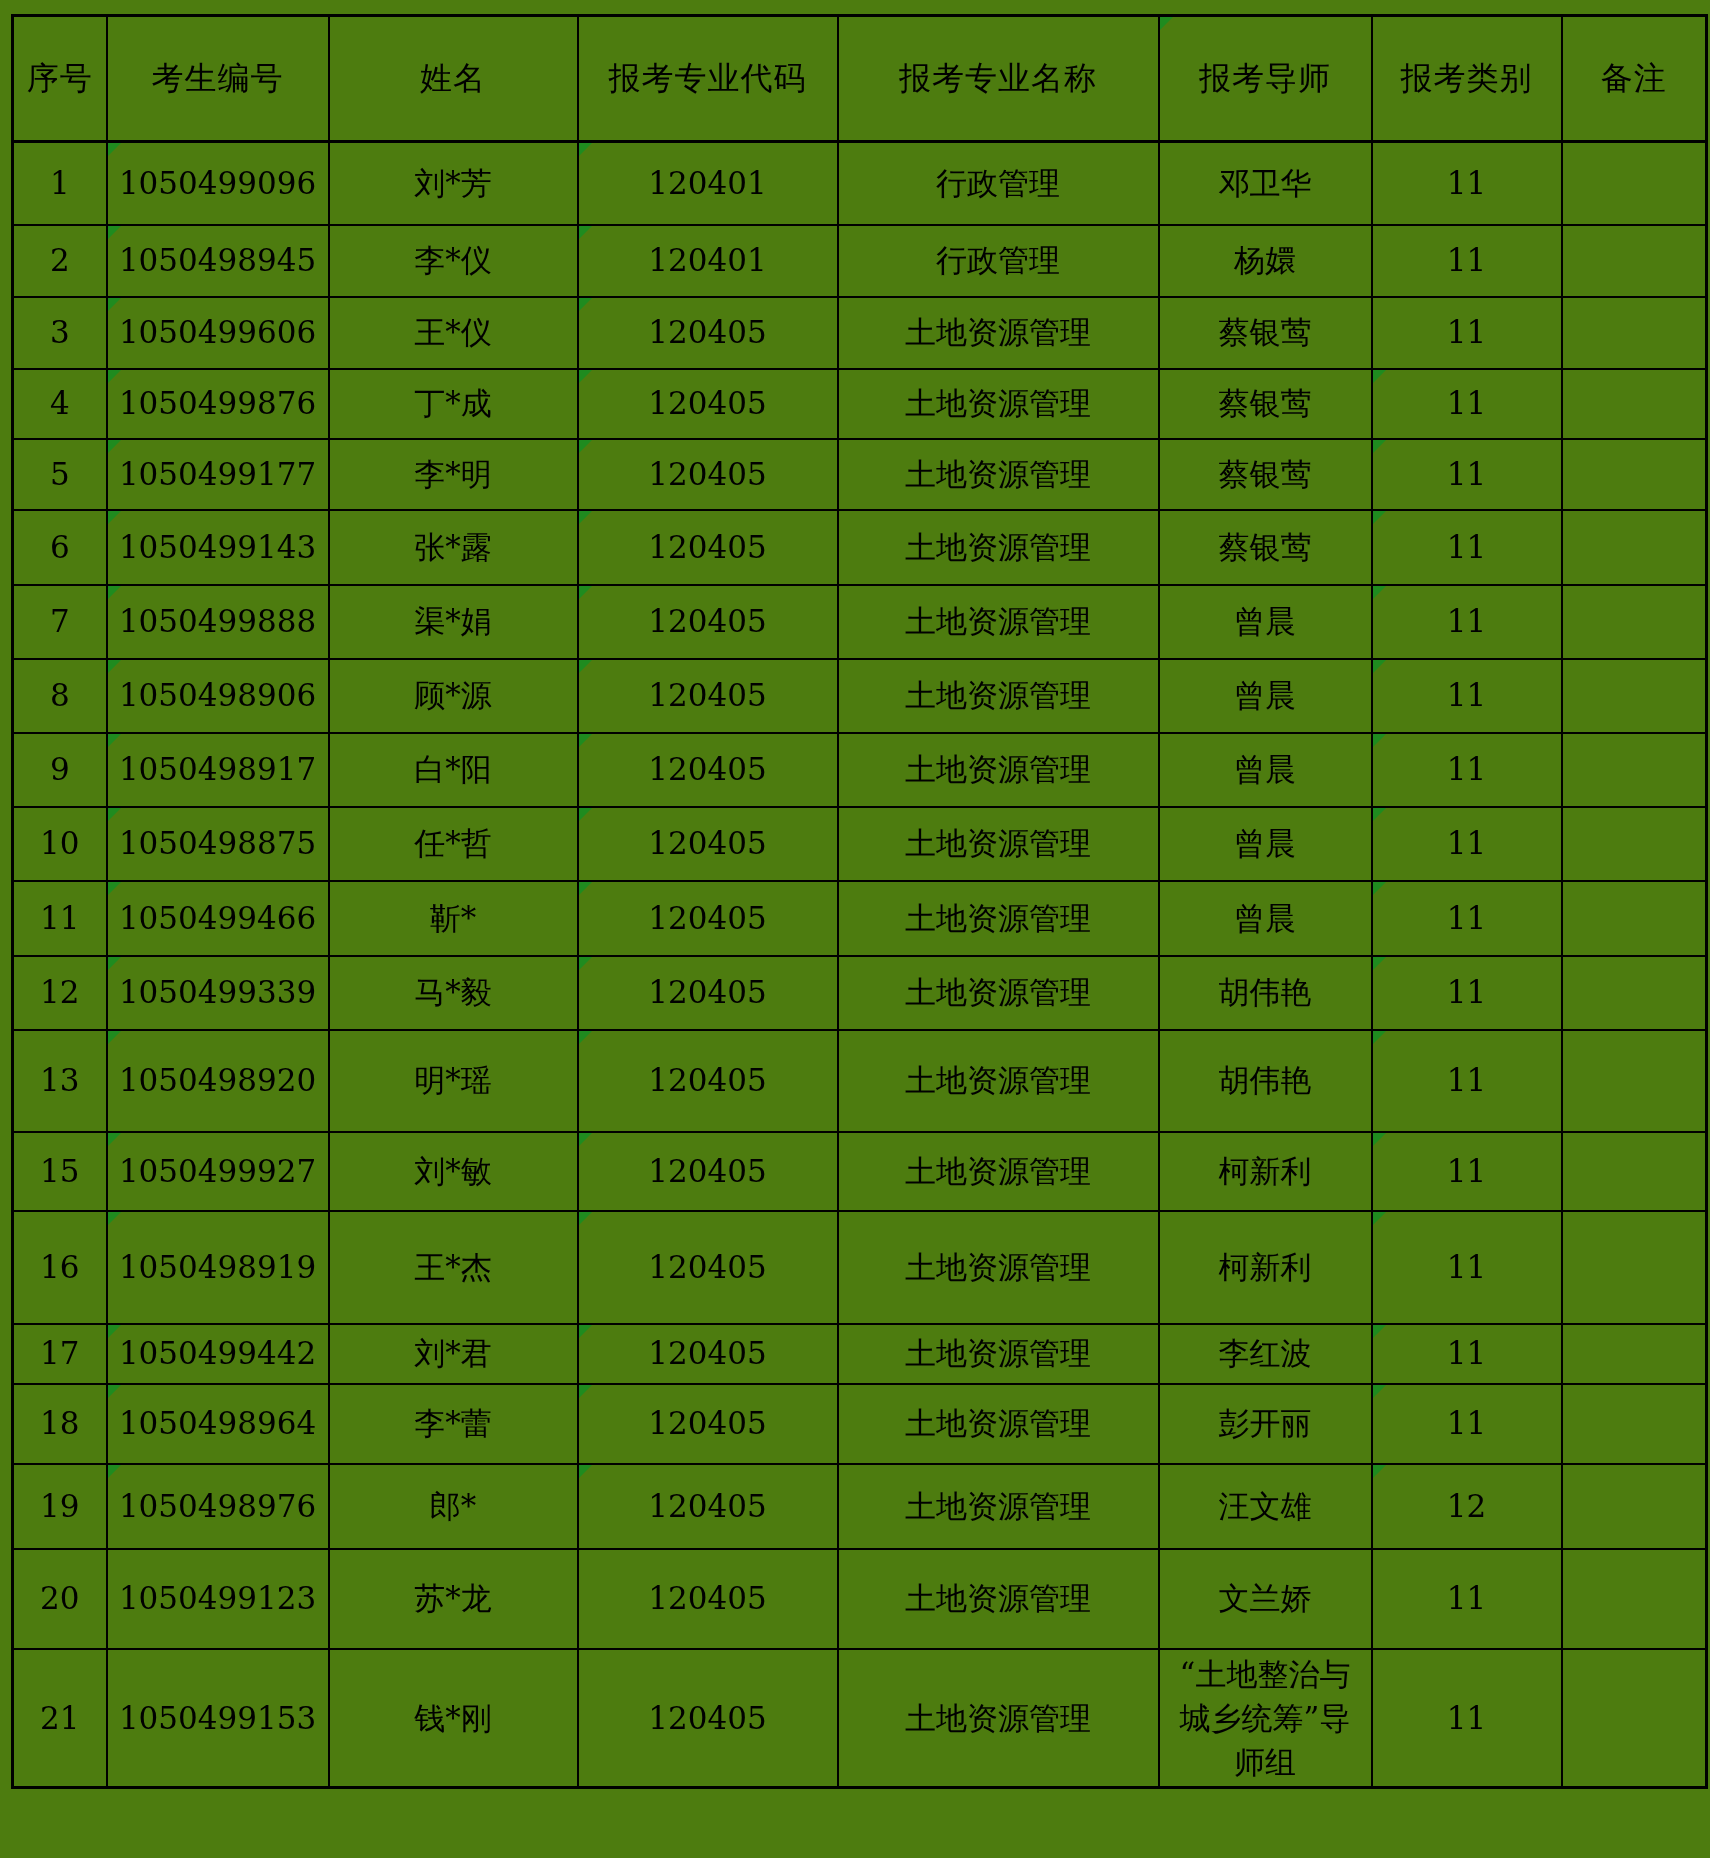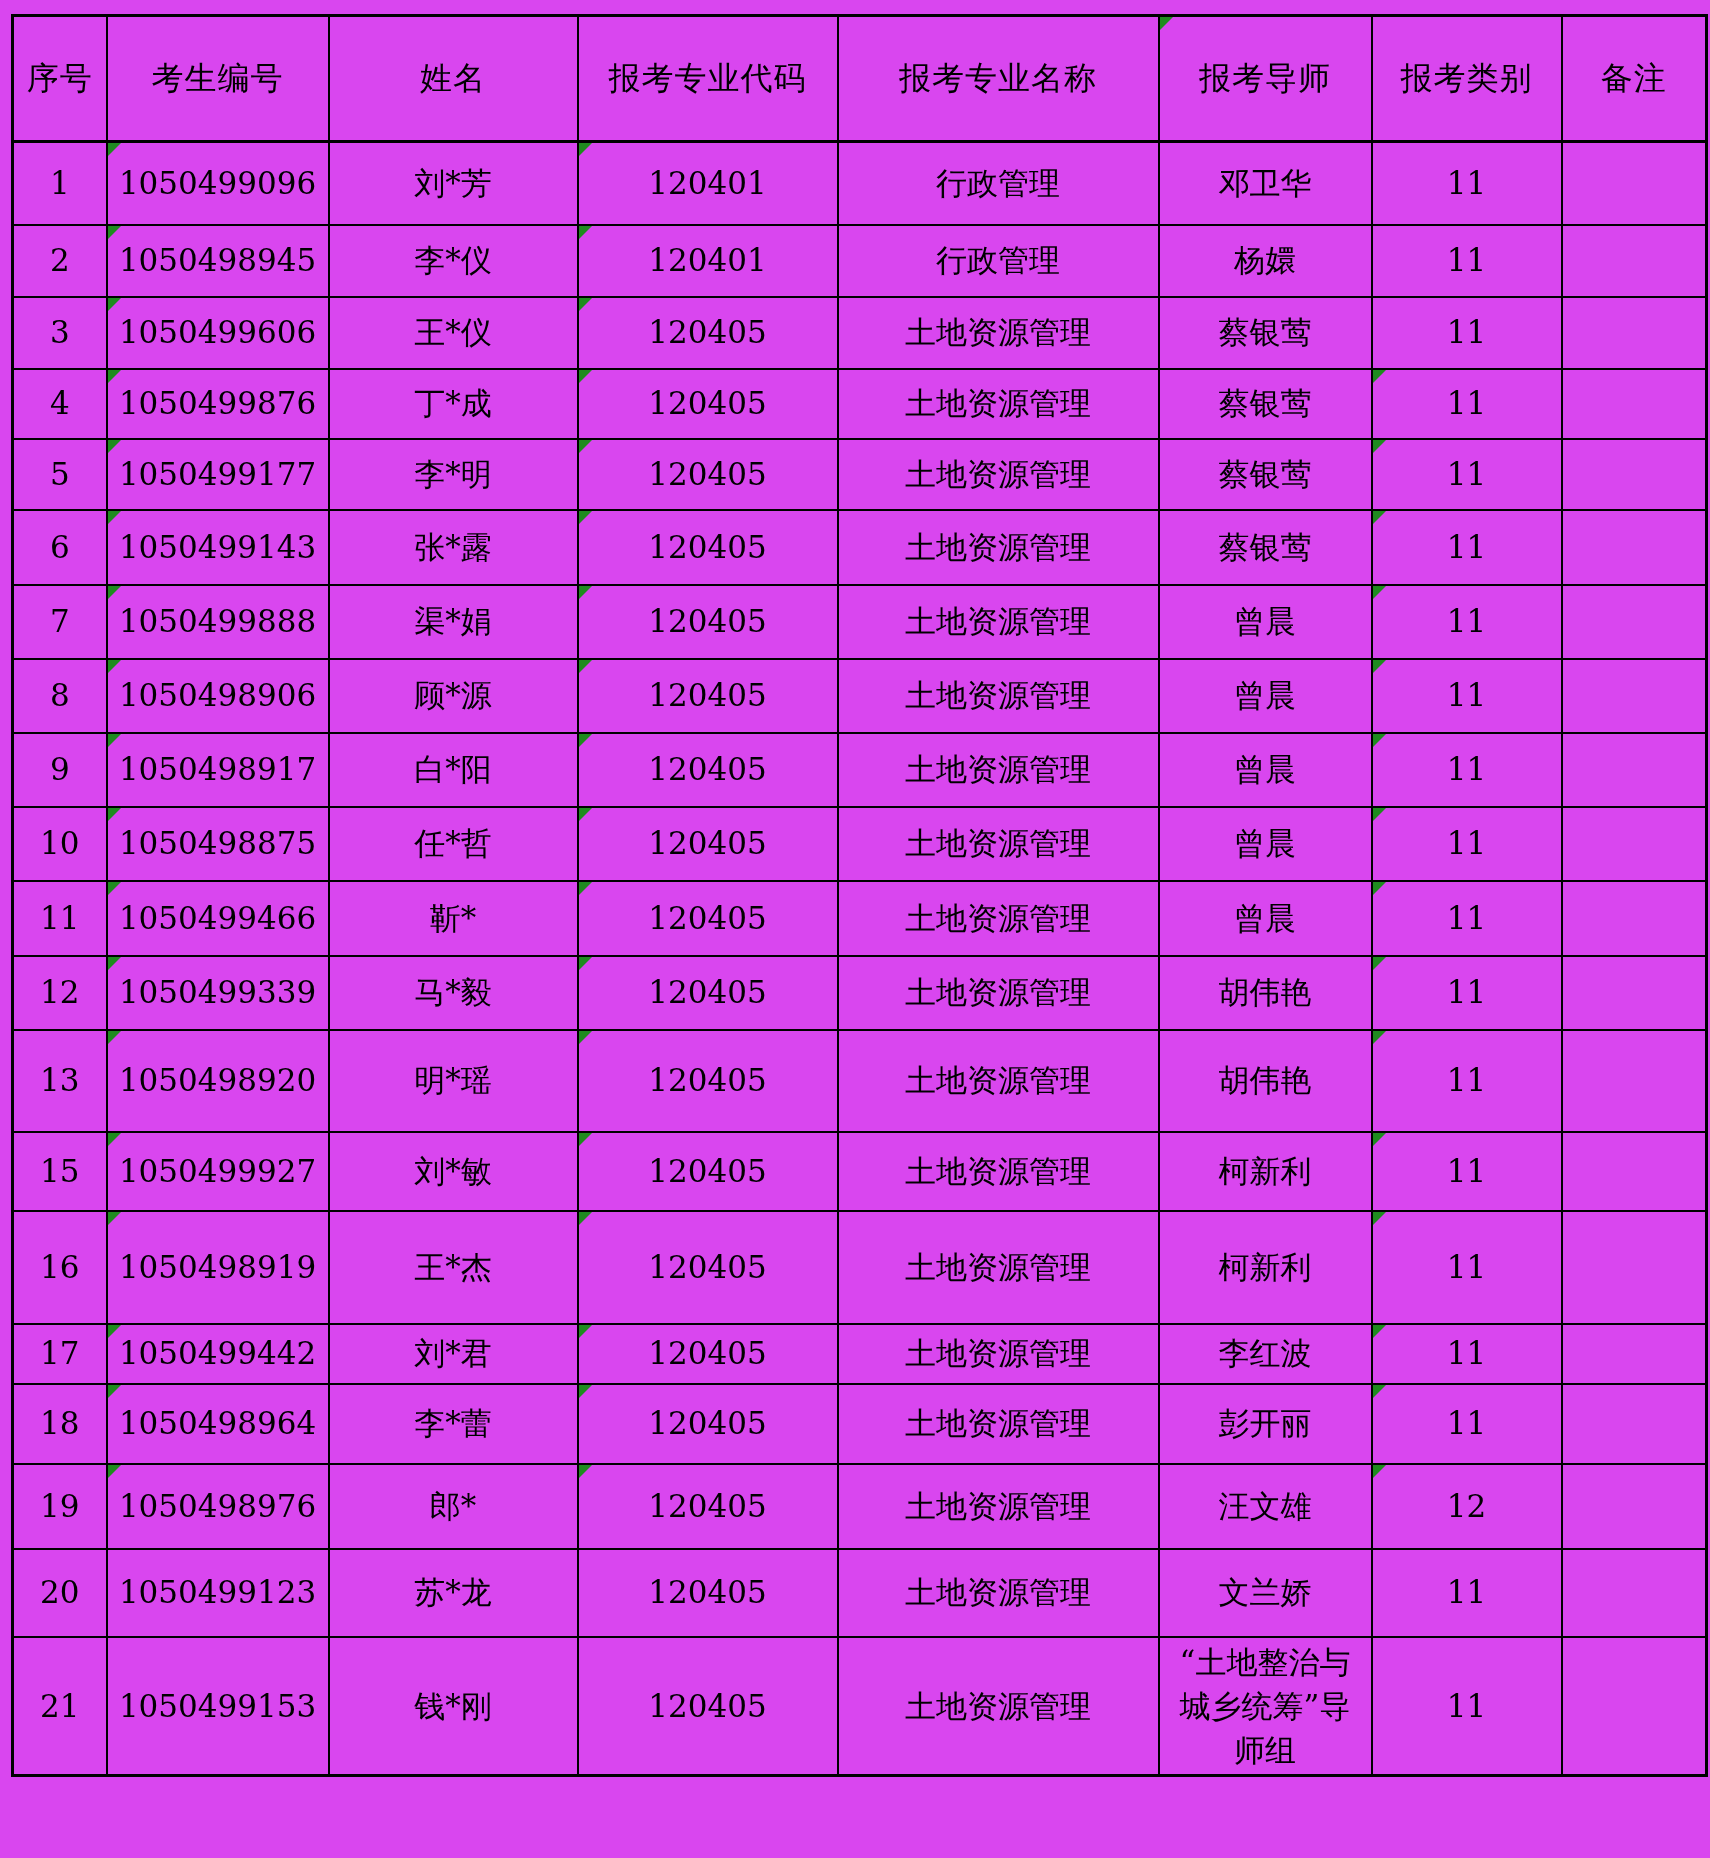--- a/index.html
+++ b/index.html
@@ -4,21 +4,21 @@
 <style>
   html, body {
     margin: 0;
     padding: 0;
     background: #ffffff;
   }
   .page {
     position: relative;
     width: 1710px;
     height: 1858px;
-    background: #d946ef;
+    background: #4d7c0f;
     font-family: "DejaVu Serif", "Liberation Serif", serif;
     overflow: hidden;
   }
   table.roster {
     position: absolute;
     left: 11px;
     top: 14px;
     width: 1694px;
     border-collapse: collapse;
     table-layout: fixed;
@@ -258,21 +258,21 @@
         <tr style="height: 85px;">
           <td>19</td>
           <td>1050498976<span class="corner-marker" style="border-top-color: rgb(31, 139, 31);"></span></td>
           <td>郎*</td>
           <td>120405<span class="corner-marker" style="border-top-color: rgb(31, 139, 31);"></span></td>
           <td>土地资源管理</td>
           <td>汪文雄</td>
           <td>12<span class="corner-marker" style="border-top-color: rgb(31, 139, 31);"></span></td>
           <td></td>
         </tr>
-        <tr style="height: 88px; padding-left: 7px;">
+        <tr style="height: 100px; padding-left: 7px;">
           <td>20</td>
           <td>1050499123</td>
           <td>苏*龙</td>
           <td>120405</td>
           <td>土地资源管理</td>
           <td>文兰娇</td>
           <td>11</td>
           <td></td>
         </tr>
         <tr style="height: 128px;">

